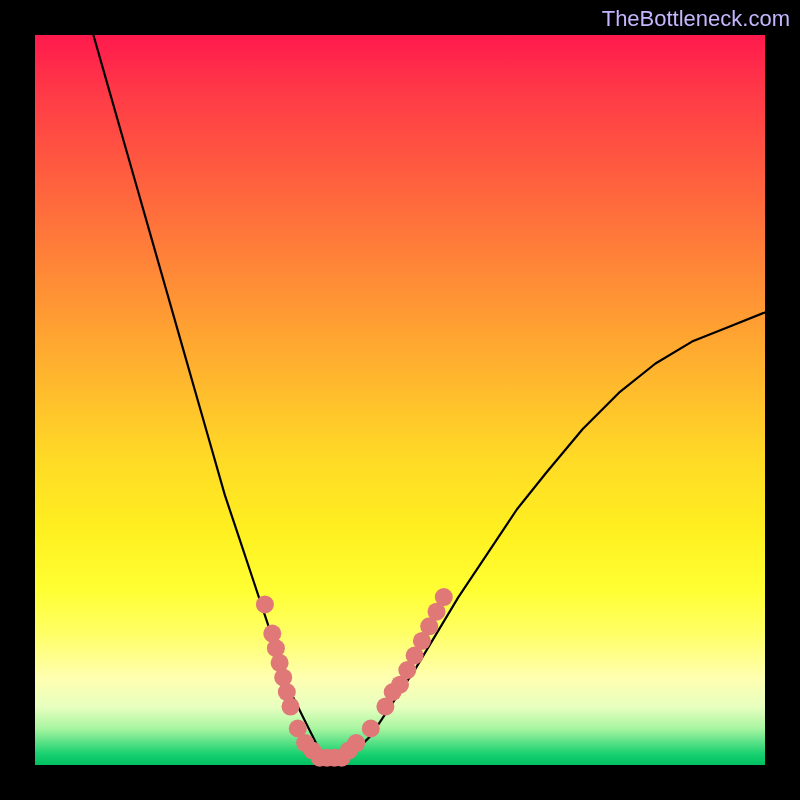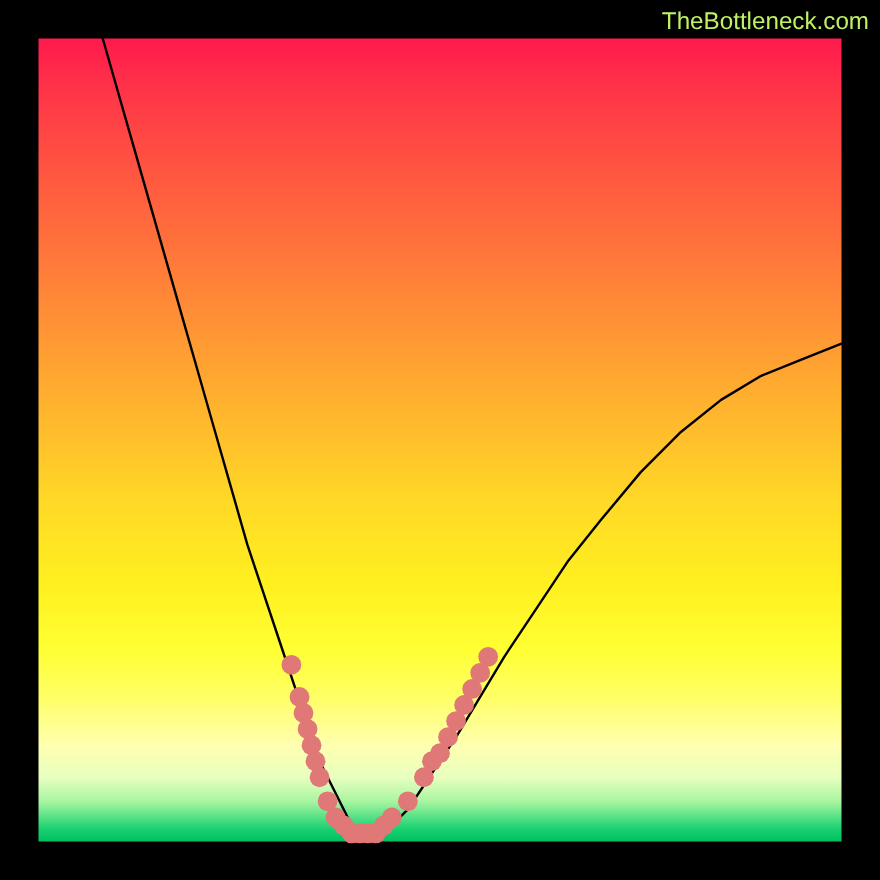--- a/index.html
+++ b/index.html
@@ -42,21 +42,21 @@
       #a8f5a0 95%,
       #55e085 97%,
       #18d070 98.5%,
       #00c060 100%
     );
   }
   .watermark {
     position: absolute;
     top: 6px;
     right: 10px;
-    color: #bef264;
+    color: #c4b5fd;
     font-size: 22px;
     font-weight: 400;
     letter-spacing: 0;
     z-index: 20;
   }
   svg.curve {
     position: absolute;
     left: 0;
     top: 0;
     width: 730px;

